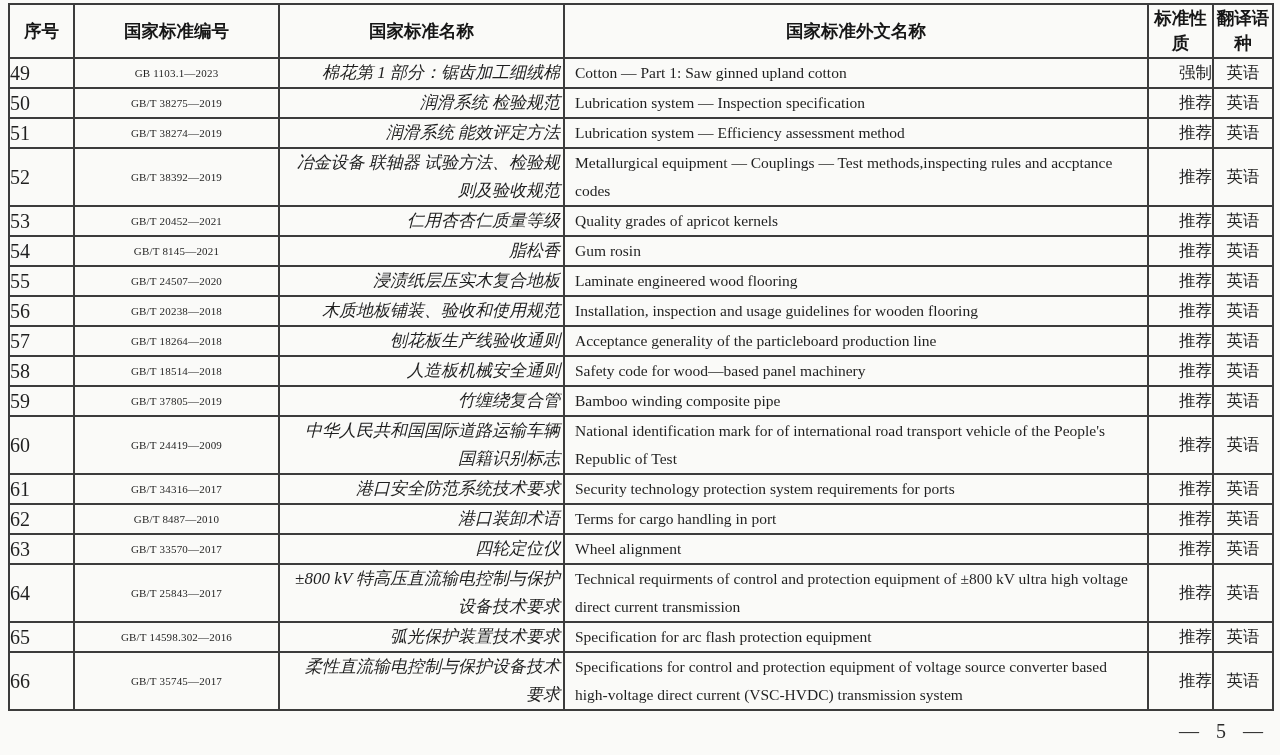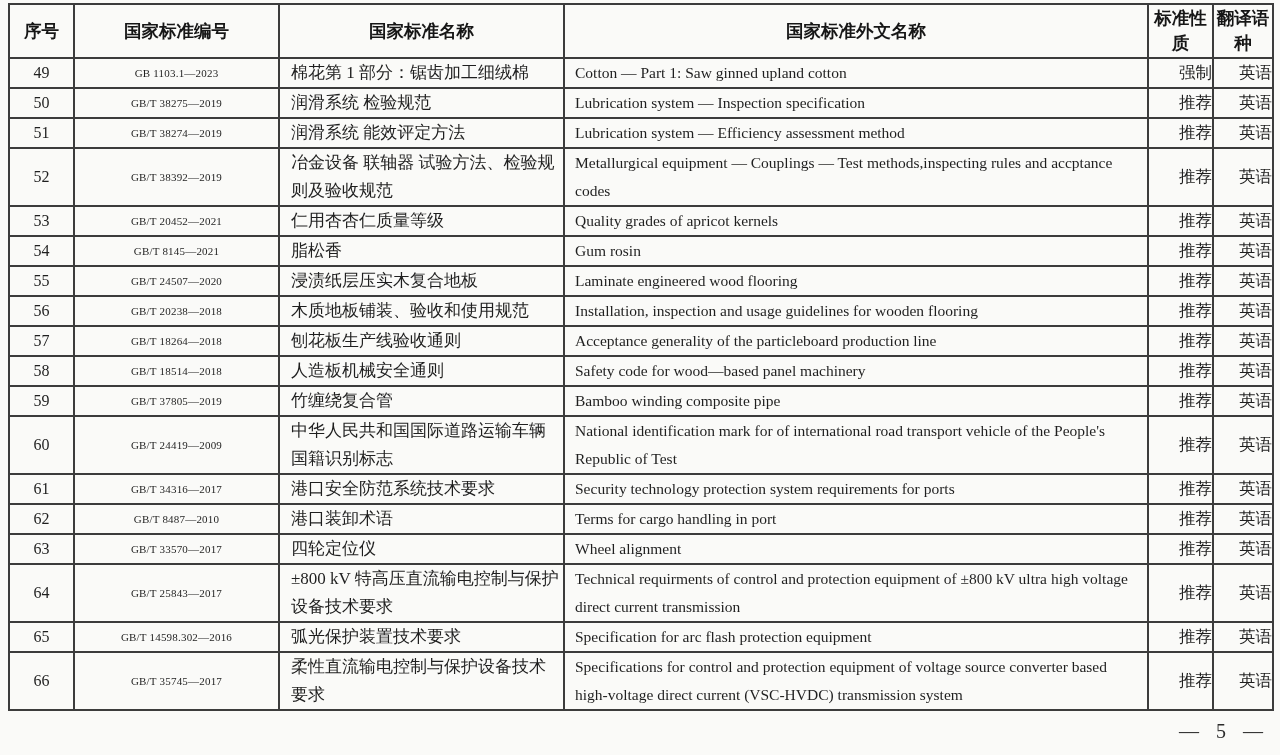--- a/index.html
+++ b/index.html
@@ -26,26 +26,26 @@
   .std-table th {
     font-weight:bold;
     font-size:17.5px;
     line-height:25px;
     text-align:center;
     height:52px;
     padding:1px 2px;
     color:#161616;
   }
   .std-table td { line-height:28px; }
-  .td-no     { text-align:center; font-size:16px; }
+  .td-no     { font-size:20px; }
   .td-code   { text-align:center; font-size:11px; letter-spacing:0.2px; }
-  .td-zh     { text-align:left;   font-size:17px; padding:0 3px 0 11px; }
+  .td-zh     { text-align:right;   font-size:17px; padding:0 3px 0 11px;font-style:italic; }
   .td-en     { text-align:left; font-size:15.5px; padding:0 10px; }
   .td-nature { text-align:right; font-size:16.5px; }
-  .td-lang   { text-align:right; font-size:16.5px; }
+  .td-lang   { text-align:center; font-size:16.5px; }
   col.c-no     { width:65px; }
   col.c-code   { width:205px; }
   col.c-zh     { width:285px; }
   col.c-en     { width:584px; }
   col.c-nature { width:65px; }
   col.c-lang   { width:60px; }
   .page-footer {
     position:absolute;
     right:16px;
     top:720px;

